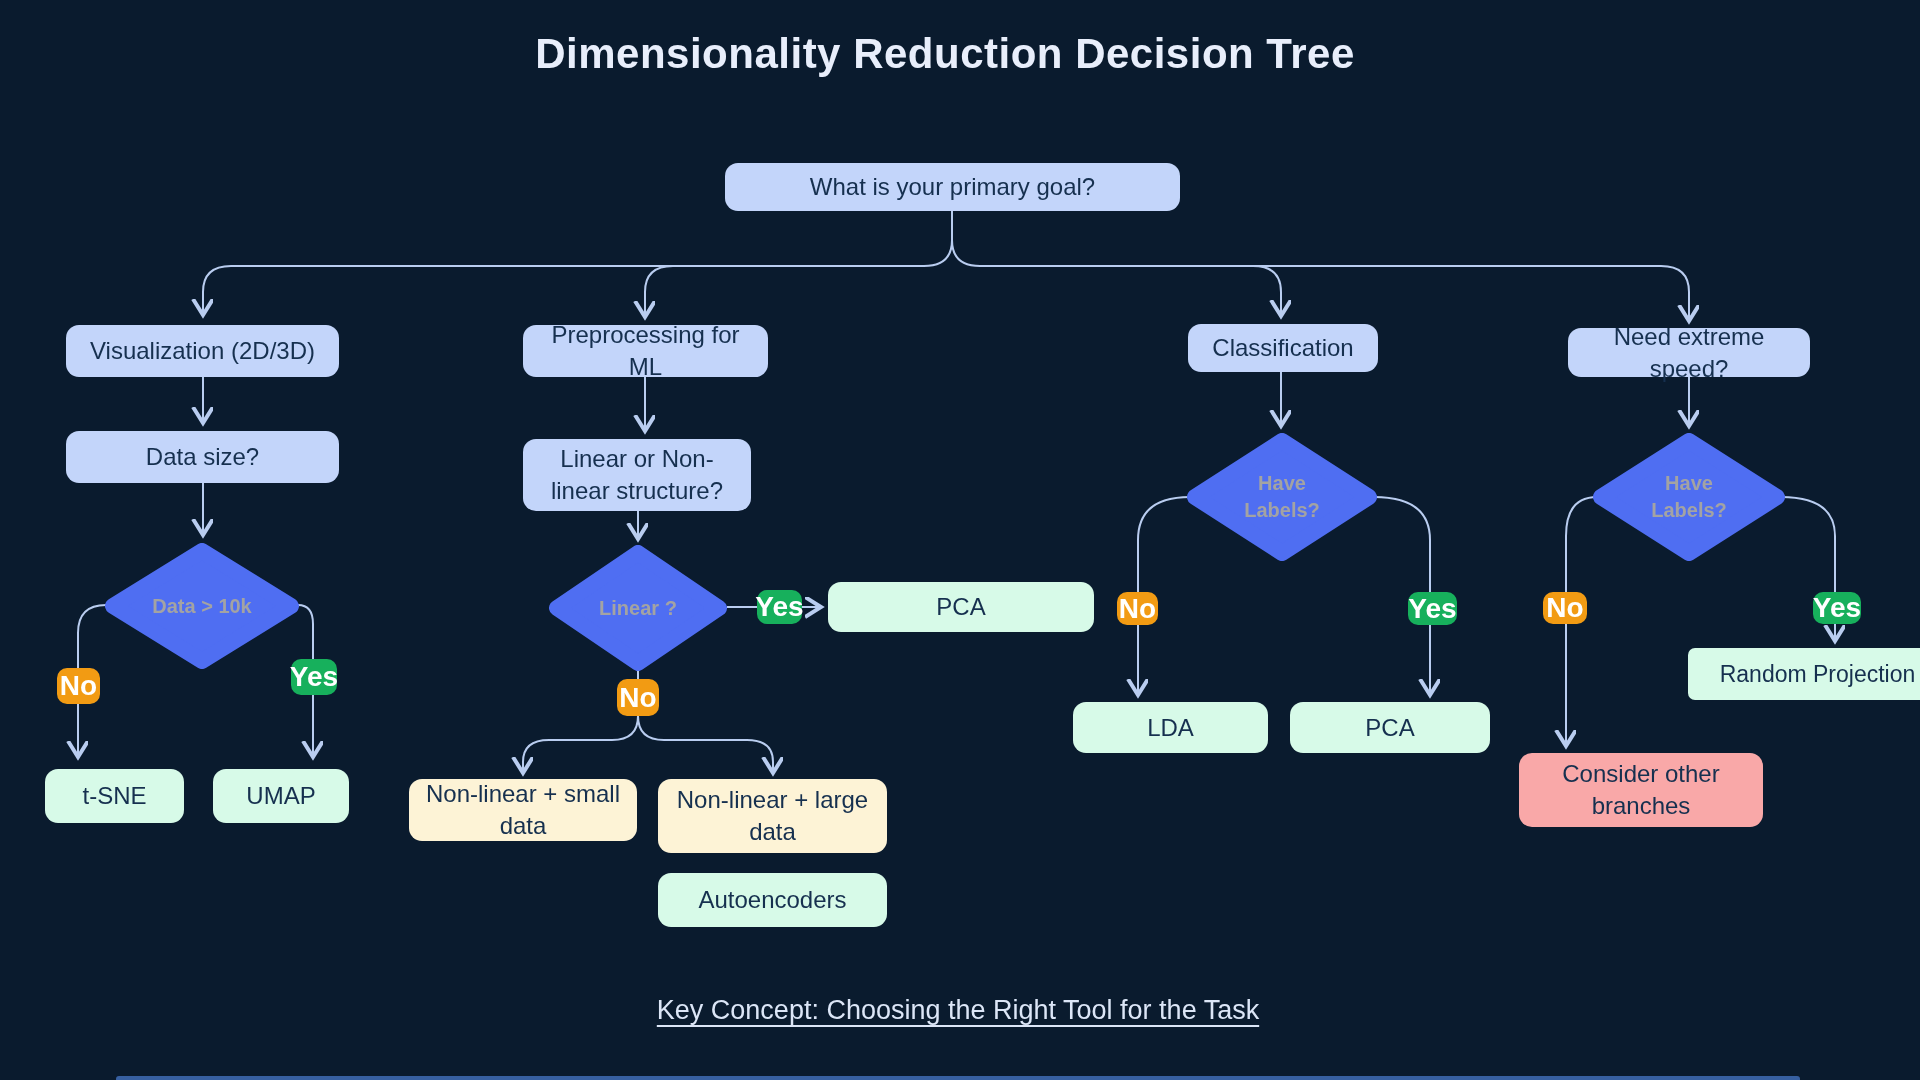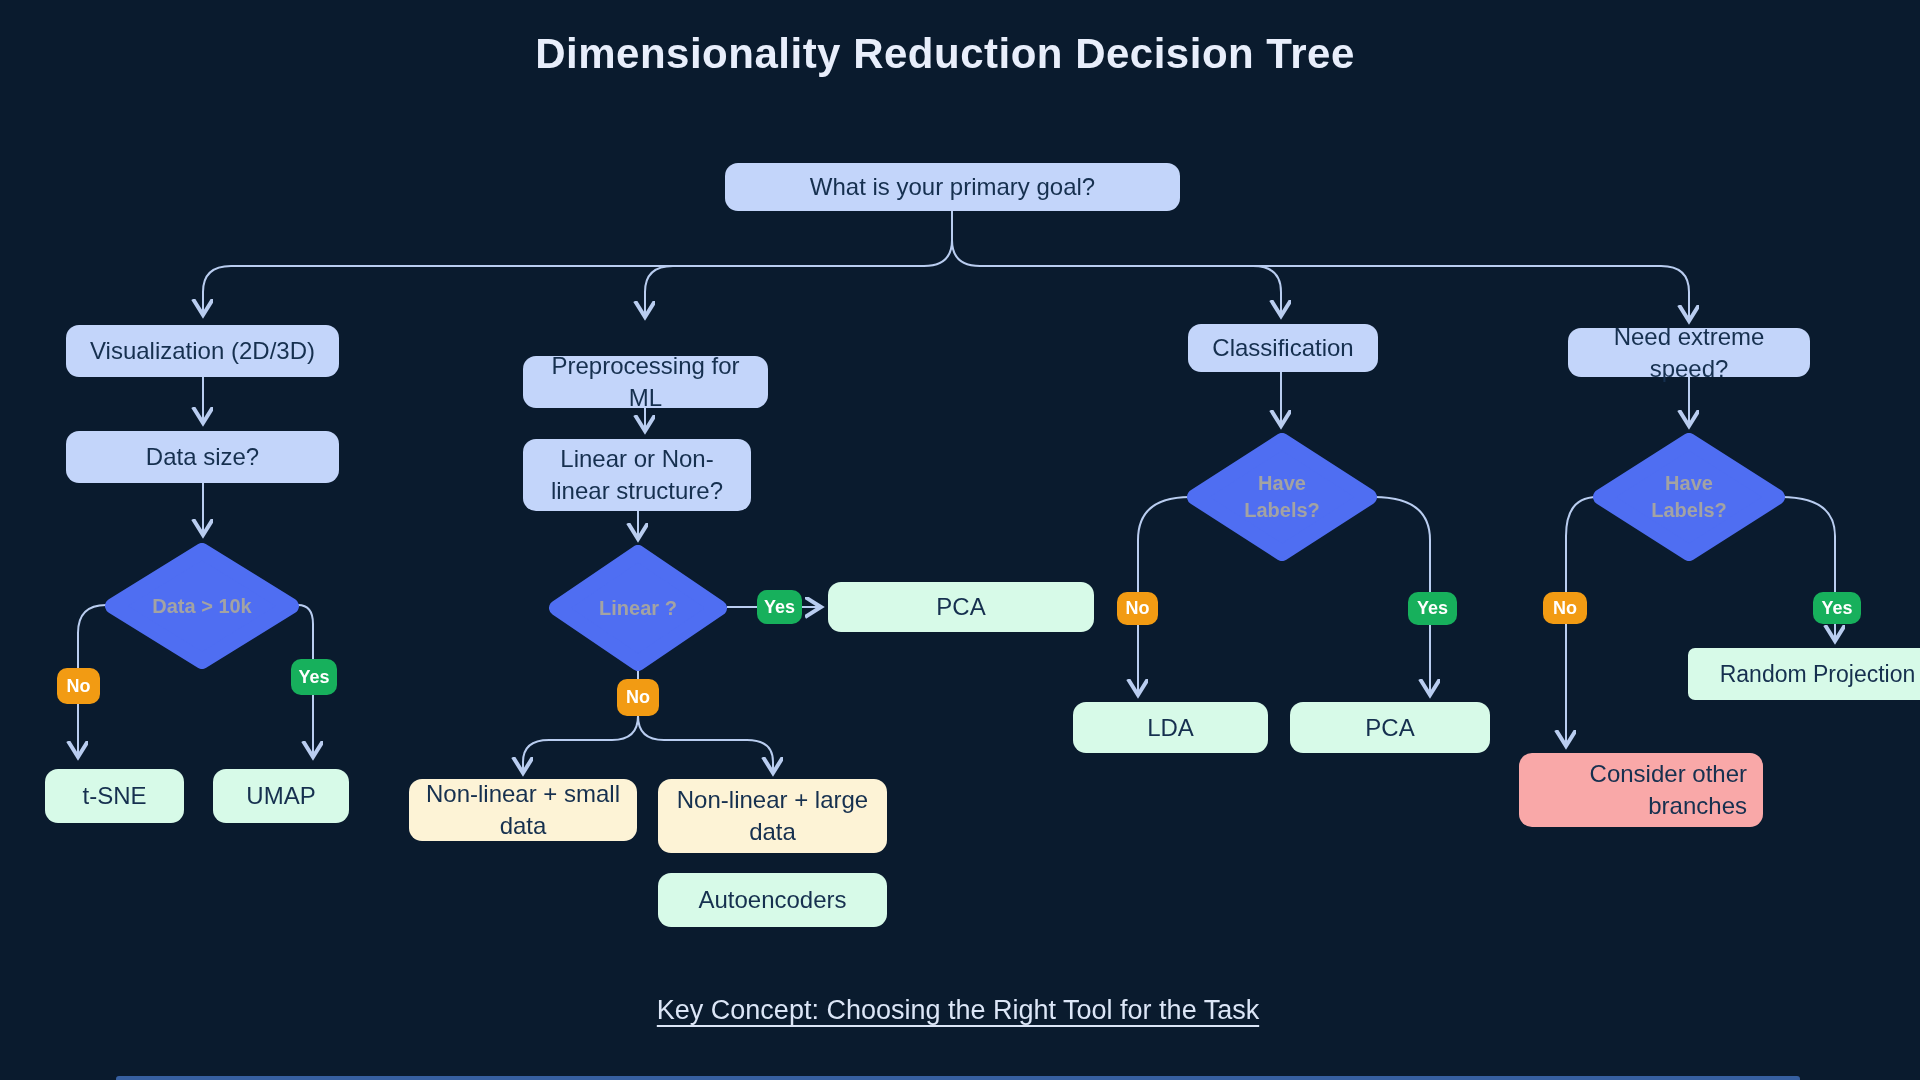--- a/index.html
+++ b/index.html
@@ -21,21 +21,21 @@
     position:absolute;display:flex;align-items:center;justify-content:center;
     text-align:center;border-radius:13px;color:#16304f;font-size:24px;line-height:1.32;
     box-sizing:border-box;padding:4px 16px;
   }
   .q{background:#c3d5fa;}
   .mint{background:#d7fae8;}
   .cream{background:#fdf3d6;}
   .pink{background:#f9a8a8;}
   .badge{
     position:absolute;display:flex;align-items:center;justify-content:center;
-    border-radius:10px;color:#ffffff;font-size:18px;font-weight:700;
+    border-radius:10px;color:#ffffff;font-size:28px;font-weight:700;
   }
   .badge.no{background:#f29b13;}
   .badge.yes{background:#17b05c;}
   .diamond{position:absolute;}
   .diamond svg{position:absolute;left:0;top:0;}
   .dlabel{
     position:absolute;left:0;top:0;width:100%;height:100%;
     display:flex;align-items:center;justify-content:center;text-align:center;
     color:#a3a3a3;font-weight:700;font-size:20px;line-height:1.35;
   }
@@ -84,21 +84,21 @@
       <path d="M 1597 497 Q 1566 497 1566 536 L 1566 745" marker-end="url(#arrow)"></path>
       <path d="M 1781 497 Q 1835 497 1835 536 L 1835 640" marker-end="url(#arrow)"></path>
     </g>
   </svg>
 
   <div class="node q" style="left:725px;top:163px;width:455px;height:48px;">What is your primary goal?</div>
 
   <div class="node q" style="left:66px;top:325px;width:273px;height:52px;">Visualization (2D/3D)</div>
   <div class="node q" style="left:66px;top:431px;width:273px;height:52px;">Data size?</div>
 
-  <div class="node q" style="left:523px;top:325px;width:245px;height:52px;margin-top:31px;">Preprocessing for ML</div>
+  <div class="node q" style="left:523px;top:325px;width:245px;height:52px;">Preprocessing for ML</div>
   <div class="node q" style="left:523px;top:439px;width:228px;height:72px;">Linear or Non-linear structure?</div>
 
   <div class="node q" style="left:1188px;top:324px;width:190px;height:48px;">Classification</div>
   <div class="node q" style="left:1568px;top:328px;width:242px;height:49px;">Need extreme speed?</div>
 
   <div class="diamond" style="left:105px;top:543px;width:194px;height:126px;">
     <svg width="194" height="126" viewBox="0 0 194 126">
       <path d="M 8 63 L 97 8 L 186 63 L 97 118 Z" fill="#4f6ef2" stroke="#4f6ef2" stroke-width="16" stroke-linejoin="round"></path>
     </svg>
     <div class="dlabel">
@@ -151,18 +151,18 @@
   <div class="node mint" style="left:828px;top:582px;width:266px;height:50px;">PCA</div>
 
   <div class="node cream" style="left:409px;top:779px;width:228px;height:62px;">Non-linear + small data</div>
   <div class="node cream" style="left:658px;top:779px;width:229px;height:74px;">Non-linear + large data</div>
   <div class="node mint" style="left:658px;top:873px;width:229px;height:54px;">Autoencoders</div>
 
   <div class="node mint" style="left:1073px;top:702px;width:195px;height:51px;">LDA</div>
   <div class="node mint" style="left:1290px;top:702px;width:200px;height:51px;">PCA</div>
 
   <div class="node mint" style="left:1688px;top:648px;width:259px;height:52px;font-size:23px;border-radius:7px;">Random Projection</div>
-  <div class="node pink" style="left:1519px;top:753px;width:244px;height:74px;text-align:right;">Consider other branches</div>
+  <div class="node pink" style="left:1519px;top:753px;width:244px;height:74px;">Consider other branches</div>
 
   <div class="footer">Key Concept: Choosing the Right Tool for the Task</div>
 
   <div class="strip"></div>
 </div>
 
 </body></html>

